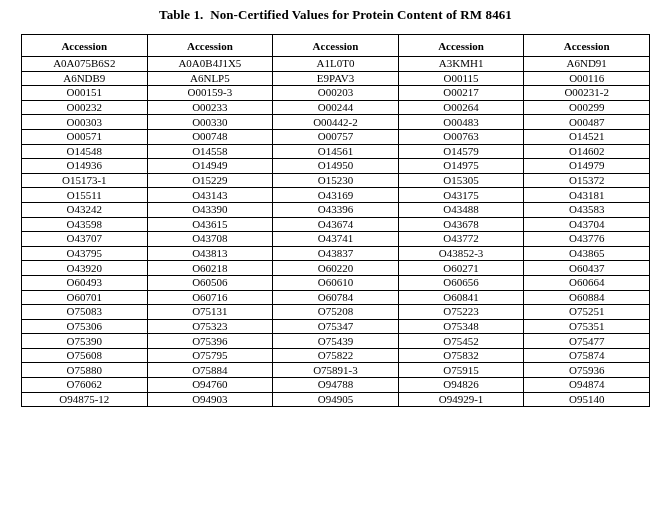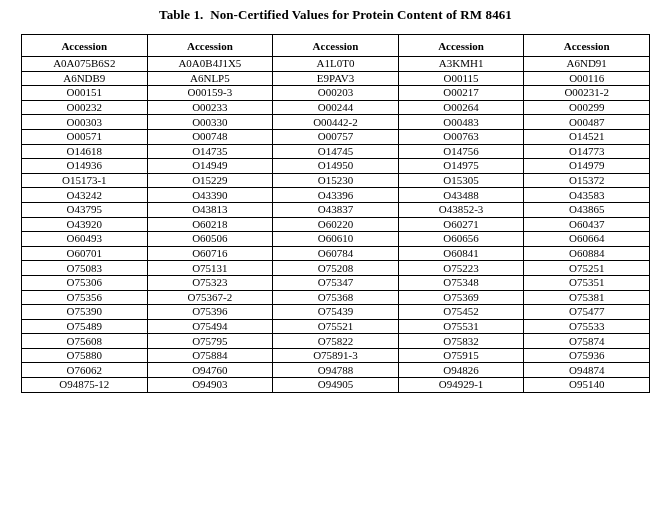--- a/index.html
+++ b/index.html
@@ -105,48 +105,69 @@
           <td>O00487</td>
         </tr>
         <tr>
           <td>O00571</td>
           <td>O00748</td>
           <td>O00757</td>
           <td>O00763</td>
           <td>O14521</td>
         </tr>
         <tr>
-          <td>O14618</td>
-          <td>O14735</td>
-          <td>O14745</td>
-          <td>O14756</td>
-          <td>O14773</td>
+          <td>O14548</td>
+          <td>O14558</td>
+          <td>O14561</td>
+          <td>O14579</td>
+          <td>O14602</td>
         </tr>
         <tr>
           <td>O14936</td>
           <td>O14949</td>
           <td>O14950</td>
           <td>O14975</td>
           <td>O14979</td>
         </tr>
         <tr>
           <td>O15173-1</td>
           <td>O15229</td>
           <td>O15230</td>
           <td>O15305</td>
           <td>O15372</td>
         </tr>
         <tr>
+          <td>O15511</td>
+          <td>O43143</td>
+          <td>O43169</td>
+          <td>O43175</td>
+          <td>O43181</td>
+        </tr>
+        <tr>
           <td>O43242</td>
           <td>O43390</td>
           <td>O43396</td>
           <td>O43488</td>
           <td>O43583</td>
         </tr>
         <tr>
+          <td>O43598</td>
+          <td>O43615</td>
+          <td>O43674</td>
+          <td>O43678</td>
+          <td>O43704</td>
+        </tr>
+        <tr>
+          <td>O43707</td>
+          <td>O43708</td>
+          <td>O43741</td>
+          <td>O43772</td>
+          <td>O43776</td>
+        </tr>
+        <tr>
           <td>O43795</td>
           <td>O43813</td>
           <td>O43837</td>
           <td>O43852-3</td>
           <td>O43865</td>
         </tr>
         <tr>
           <td>O43920</td>
           <td>O60218</td>
           <td>O60220</td>
@@ -175,41 +196,27 @@
           <td>O75251</td>
         </tr>
         <tr>
           <td>O75306</td>
           <td>O75323</td>
           <td>O75347</td>
           <td>O75348</td>
           <td>O75351</td>
         </tr>
         <tr>
-          <td>O75356</td>
-          <td>O75367-2</td>
-          <td>O75368</td>
-          <td>O75369</td>
-          <td>O75381</td>
-        </tr>
-        <tr>
           <td>O75390</td>
           <td>O75396</td>
           <td>O75439</td>
           <td>O75452</td>
           <td>O75477</td>
         </tr>
         <tr>
-          <td>O75489</td>
-          <td>O75494</td>
-          <td>O75521</td>
-          <td>O75531</td>
-          <td>O75533</td>
-        </tr>
-        <tr>
           <td>O75608</td>
           <td>O75795</td>
           <td>O75822</td>
           <td>O75832</td>
           <td>O75874</td>
         </tr>
         <tr>
           <td>O75880</td>
           <td>O75884</td>
           <td>O75891-3</td>

